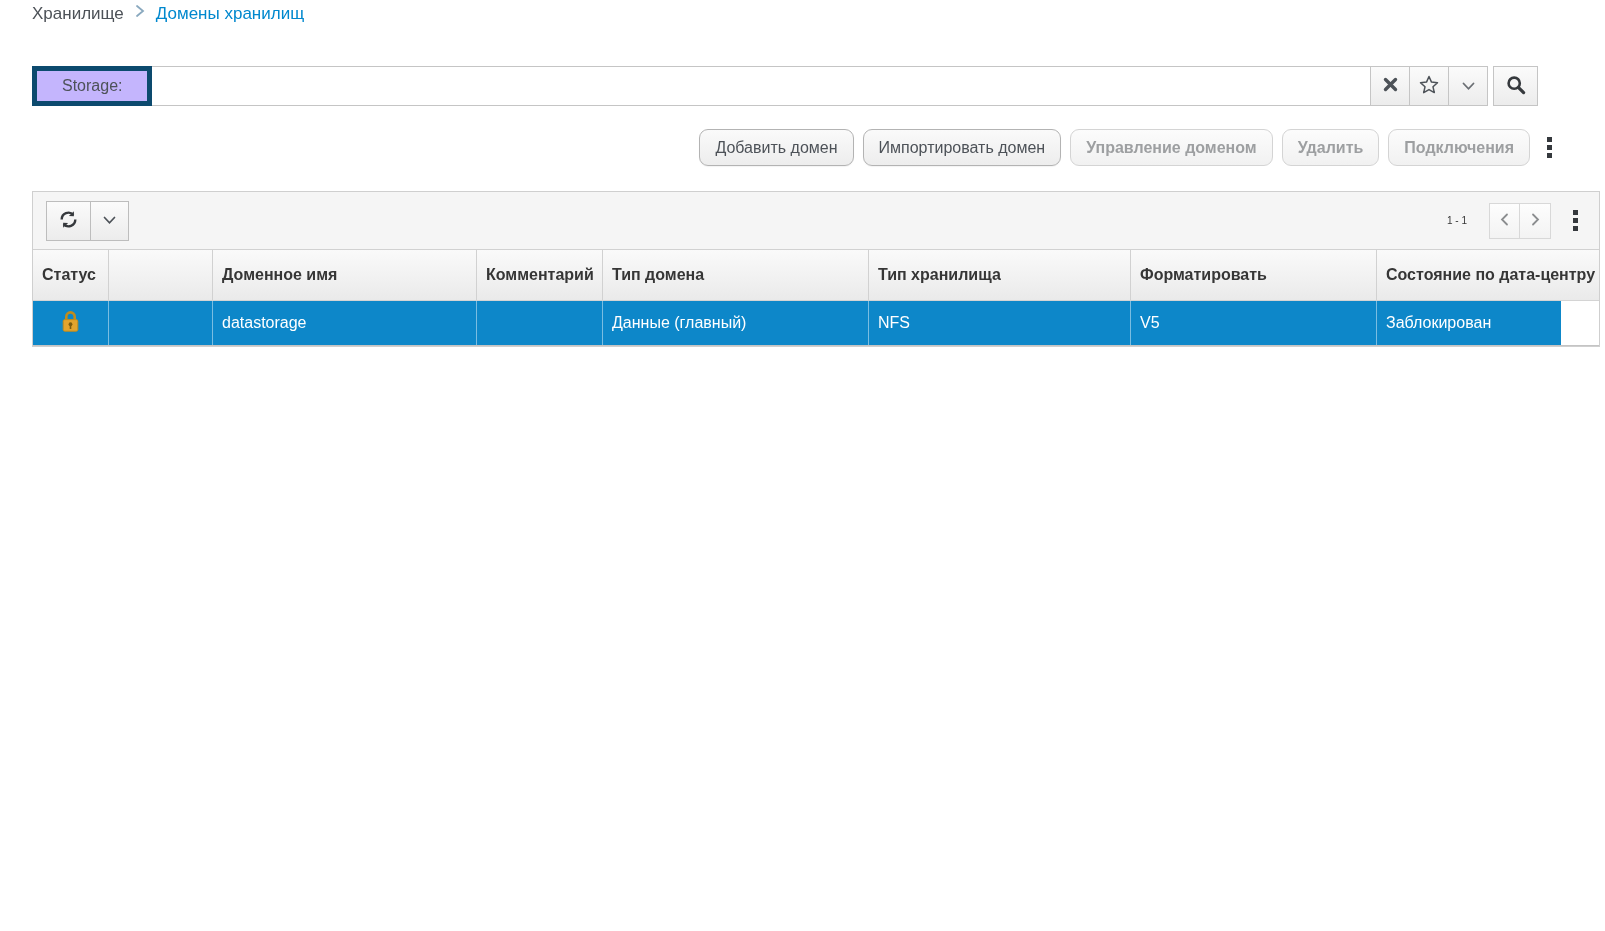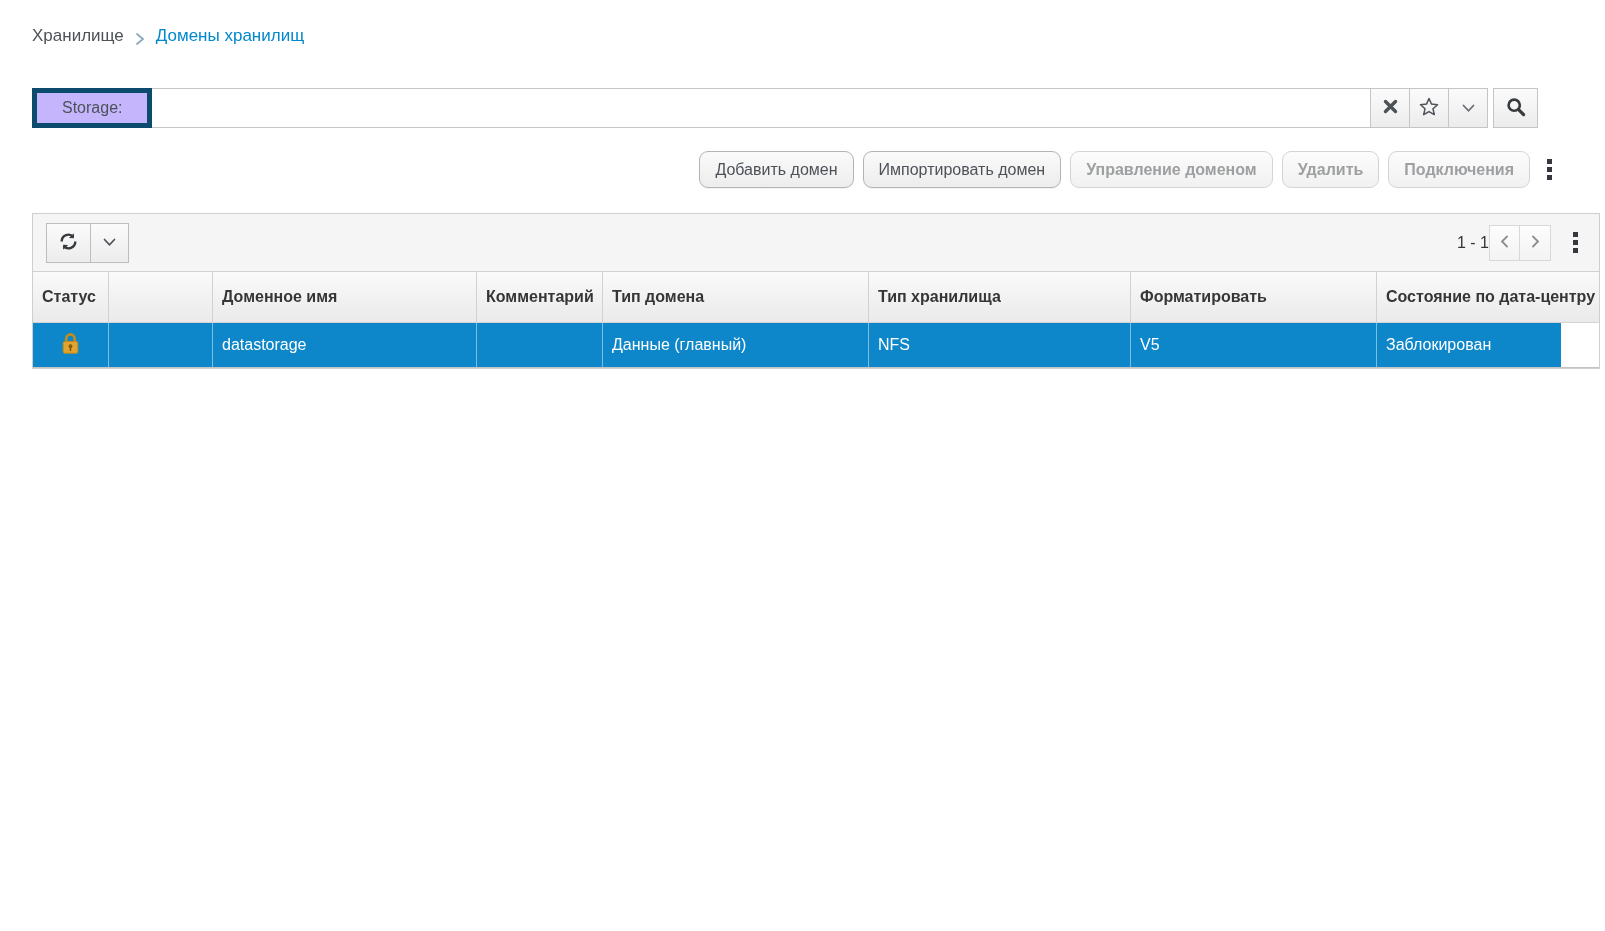--- a/index.html
+++ b/index.html
@@ -5,21 +5,21 @@
   * { box-sizing: border-box; }
   html,body { margin:0; padding:0; }
   body {
     width:1605px; height:931px; background:#ffffff;
     font-family:"Liberation Sans", sans-serif; color:#363636;
     overflow:hidden;
   }
   .page { padding-left:32px; }
 
   
-  .breadcrumb { display:flex; align-items:flex-end; gap:11px; padding-top:26px; font-size:17px; }
+  .breadcrumb { display:flex; align-items:flex-start; gap:11px; padding-top:4px; font-size:17px; }
   .crumb-parent { color:#4d5258; }
   .crumb-sep { color:#7da7c4; display:flex; align-items:center; }
   .crumb-current { color:#0088ce; text-decoration:none; cursor:pointer; }
 
   
   .search-row { display:flex; height:40px; margin-top:42px; width:1506px; }
   .search-label {
     background:#c4b5fd; border:5px solid #0c4a6e; display:flex; align-items:center;
     padding:0 25px; font-size:16px; color:#4d5258; white-space:nowrap;
   }
@@ -55,21 +55,21 @@
   .grid-toolbar {
     height:58px; background:#f5f5f5; display:flex; align-items:center;
     padding:0 13px; border-bottom:1px solid #d1d1d1;
   }
   .tbtn {
     height:40px; width:45px; background:linear-gradient(#fbfbfb,#ececec);
     border:1px solid #bdbdbd; display:flex; align-items:center; justify-content:center; cursor:pointer; padding:0;
   }
   .tbtn.caret { border-left:none; width:38px; }
   .toolbar-right { margin-left:auto; display:flex; align-items:center; }
-  .counter { font-size:16px; color:#363636; }
+  .counter { font-size:10px; color:#363636; margin-right:22px; }
   .pgbtn {
     width:31px; height:36px; background:linear-gradient(#fdfdfd,#f3f3f3);
     border:1px solid #d8d8d8; display:flex; align-items:center; justify-content:center; cursor:pointer; padding:0;
   }
   .pgbtn.next { border-left:none; }
   .toolbar-right .kebab { margin-left:14px; }
 
   
   .thead { display:flex; height:51px; background:linear-gradient(#fafafa,#eaeaea); border-bottom:1px solid #d4d4d4; overflow:hidden; }
   .th {

